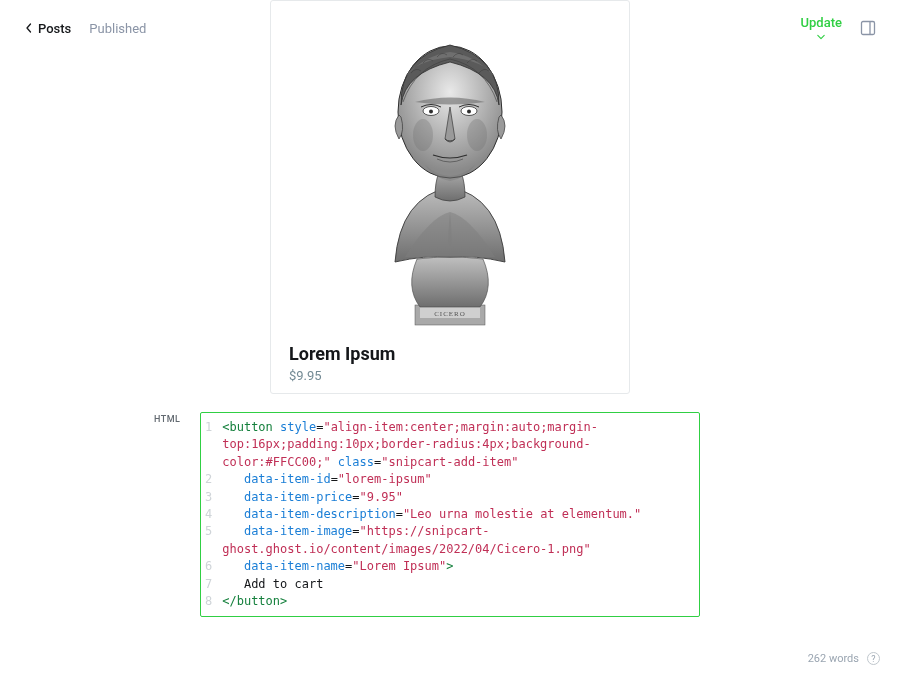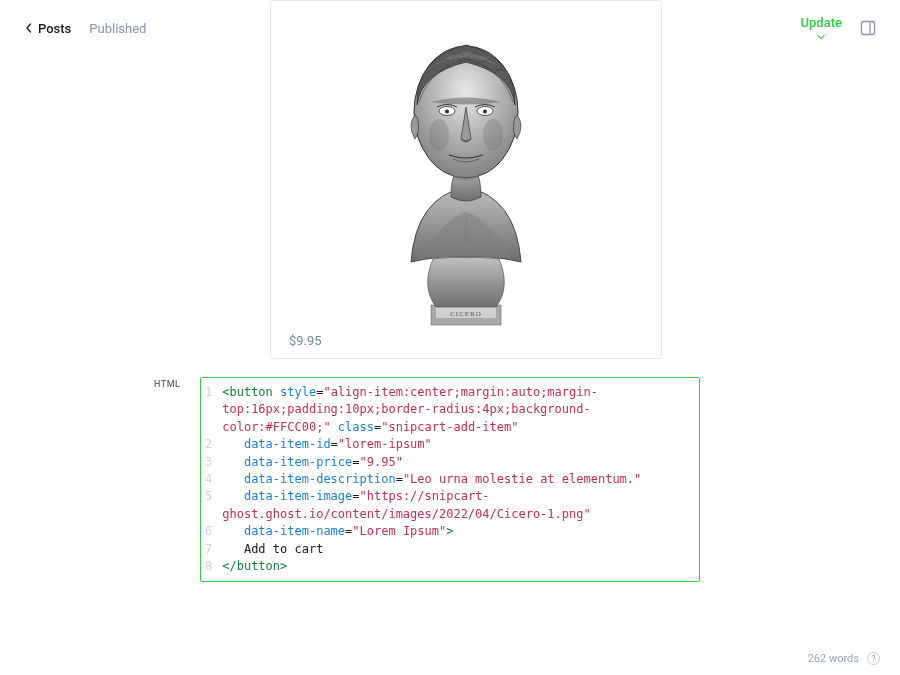--- a/index.html
+++ b/index.html
@@ -10,21 +10,21 @@
   .back-link { display: flex; align-items: center; gap: 4px; color: #15171a; font-size: 13px; font-weight: 500; cursor: pointer; }
   .back-link svg { width: 10px; height: 10px; }
   .status-label { color: #8a94a6; font-size: 13px; }
   .topbar-right { display: flex; align-items: center; gap: 18px; }
   .update-btn { color: #30cf43; font-size: 13px; font-weight: 500; cursor: pointer; display: flex; align-items: center; gap: 3px; flex-direction: column; }
   .update-btn svg { width: 8px; height: 8px; }
   .panel-toggle { width: 16px; height: 16px; color: #8a94a6; cursor: pointer; }
 
   .content { position: absolute; top: 0; left: 200px; width: 500px; }
 
-  .product-card { margin: 0 70px 18px 70px; width: 392px; border: 1px solid #e6e9eb; border-radius: 3px; padding: 0; background: #fff; }
+  .product-card { margin: 0 70px 18px 70px; width: 360px; border: 1px solid #e6e9eb; border-radius: 3px; padding: 0; background: #fff; }
   .product-card .img-wrap { padding: 6px 18px 6px 18px; display: flex; justify-content: center; }
   .bust-svg { width: 210px; height: 320px; }
   .product-title { font-size: 18px; font-weight: 700; color: #15171a; padding: 10px 18px 4px; }
   .product-price { font-size: 13px; color: #738a94; padding: 0 18px 10px; }
   .product-desc { font-size: 12.5px; color: #738a94; padding: 14px 18px 18px; border-top: 1px solid #e6e9eb; }
 
   .html-block-wrap { position: relative; margin: 0 0 20px 0; }
   .html-label { position: absolute; left: -46px; top: 2px; font-size: 9px; letter-spacing: .5px; color: #626970; font-weight: 500; }
   .code-box { border: 1.5px solid #30cf43; border-radius: 2px; padding: 6px 8px 6px 4px; font-family: Menlo, Consolas, monospace; font-size: 12px; line-height: 1.45; display: flex; }
   .gutter { color: #cfd4d8; text-align: right; padding-right: 10px; user-select: none; white-space: pre; }
@@ -125,20 +125,21 @@
 
         <path d="M80 158 Q105 180 130 158 Q120 172 105 174 Q90 172 80 158 Z" fill="#7a7a7a" opacity="0.45"></path>
 
         <ellipse cx="78" cy="128" rx="10" ry="16" fill="#6e6e6e" opacity="0.3"></ellipse>
         <ellipse cx="132" cy="128" rx="10" ry="16" fill="#6e6e6e" opacity="0.3"></ellipse>
 
         <path d="M54 108 Q46 118 54 132 Q60 124 56 110 Z" fill="#9a9a9a" stroke="#3a3a3a" stroke-width="0.7"></path>
         <path d="M156 108 Q164 118 156 132 Q150 124 154 110 Z" fill="#9a9a9a" stroke="#3a3a3a" stroke-width="0.7"></path>
       </svg>
     </div>
+    <div class="product-title">Lorem Ipsum</div>
     <div class="product-price">$9.95</div>
   </div>
 
   <div class="html-block-wrap">
     <div class="html-label">HTML</div>
     <div class="code-box">
       <div class="gutter">1
  
  
 2

